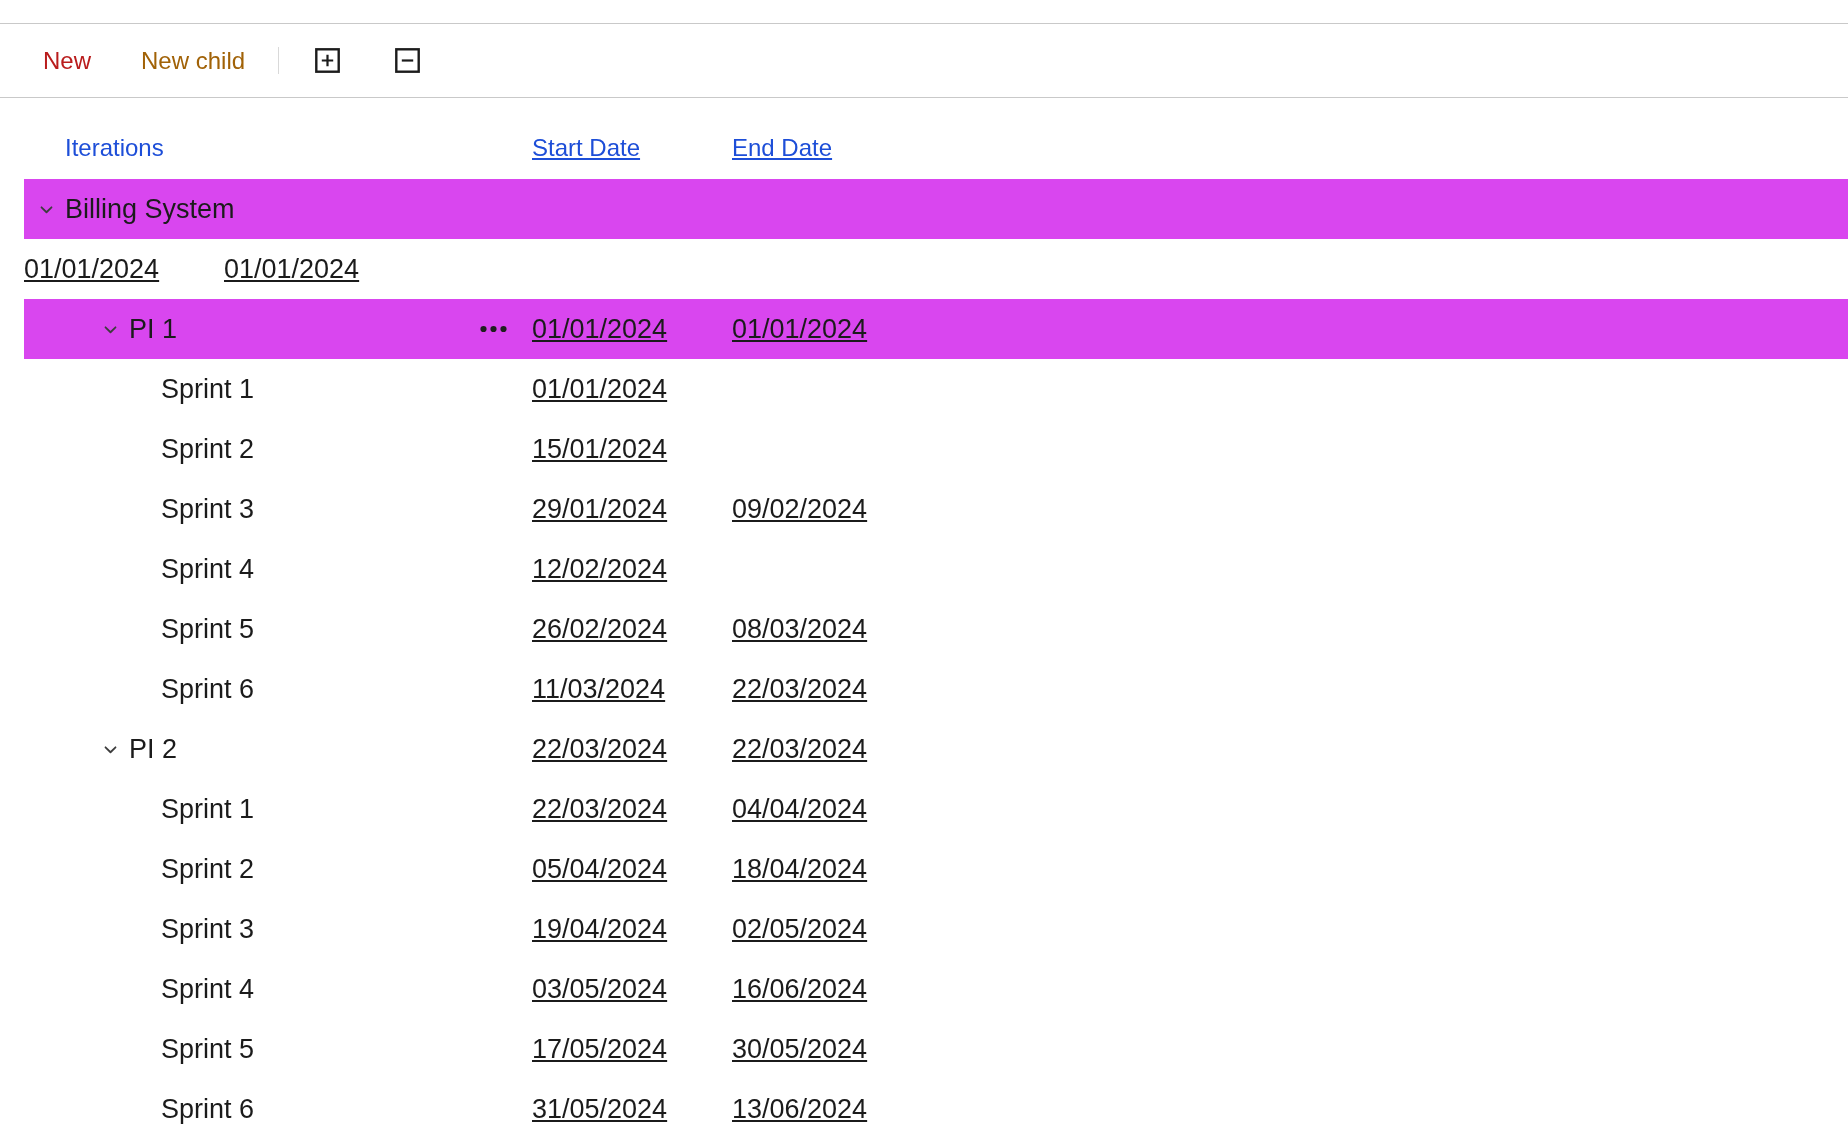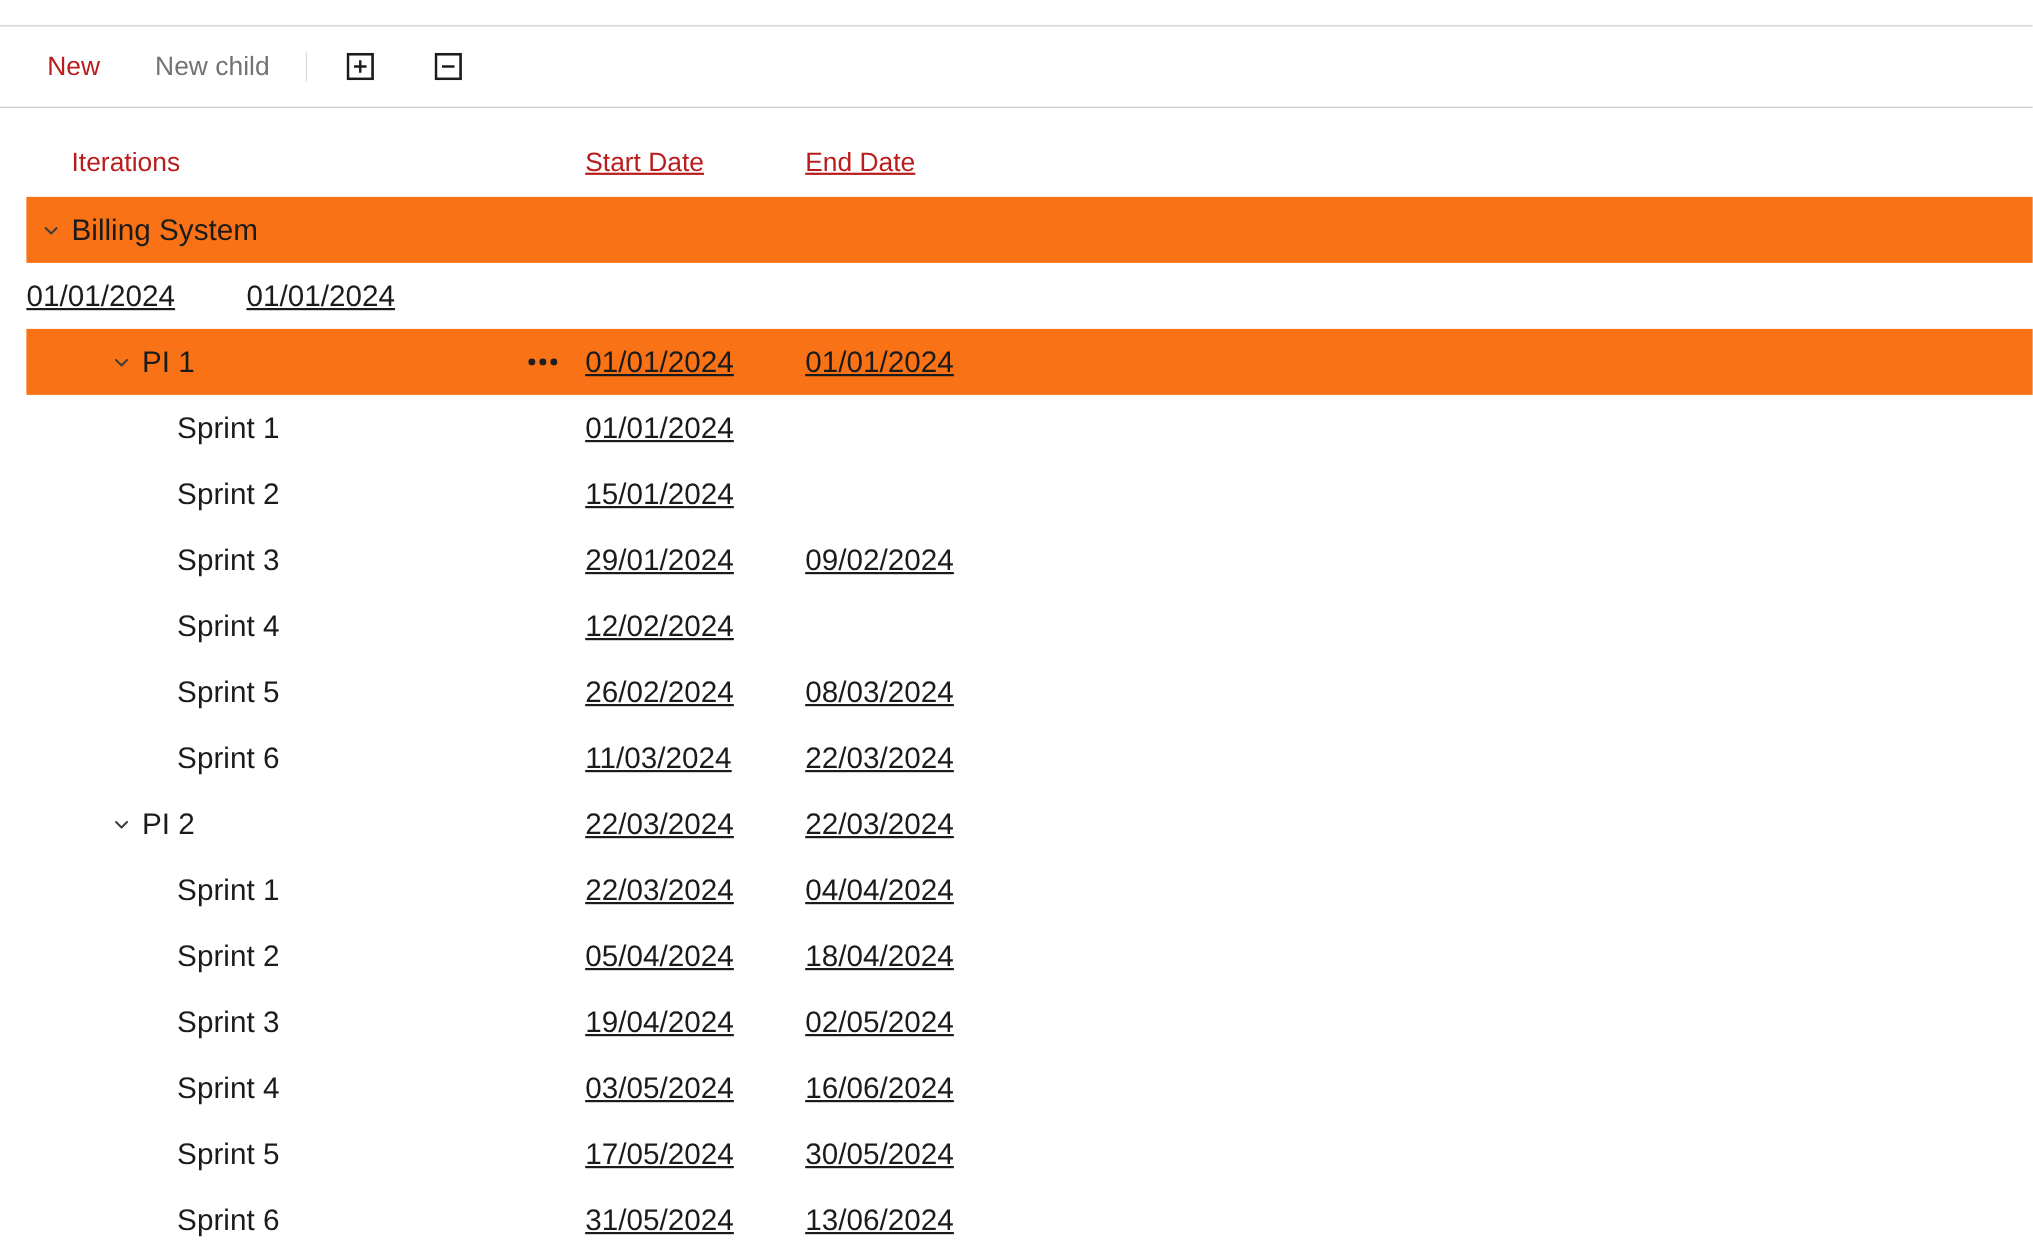--- a/index.html
+++ b/index.html
@@ -19,21 +19,21 @@
     border-top: 1px solid #c9c9c9;
     border-bottom: 1px solid #c9c9c9;
     display: flex;
     align-items: center;
     padding-left: 43px;
     background: #ffffff;
   }
   .tbtn {
     font-family: inherit;
     font-size: 24px;
-    color: #737373;
+    color: #a16207;
     background: none;
     border: none;
     padding: 0;
     cursor: pointer;
     line-height: 1;
   }
   .tbtn.disabled { color: #b91c1c; cursor: default; }
   .tbtn-new { margin-right: 50px; }
   .tbtn-newchild { margin-right: 33px; }
   .tdivider { width: 1px; height: 27px; background: #d9d9d9; margin-right: 36px; }
@@ -44,40 +44,40 @@
   .icon-btn.expand { margin-right: 55px; }
 
   
   .grid-header {
     height: 81px;
     margin-left: 24px;
     display: flex;
     align-items: flex-end;
     padding-bottom: 17px;
     font-size: 24px;
-    color: #b91c1c;
+    color: #1d4ed8;
   }
   .grid-header .col-name { padding-left: 41px; }
 
   .col-name { width: 508px; }
   .col-start { width: 200px; }
   .col-end   { flex: 1; }
 
   
   .rows { }
   .row {
     height: 60px;
     margin-left: 24px;
     display: flex;
     align-items: center;
     font-size: 27px;
     position: relative;
     background: transparent;
   }
-  .row.highlighted { background: #f97316; }
+  .row.highlighted { background: #d946ef; }
   .row .col-name {
     display: flex;
     align-items: center;
     padding-left: 14px;
     height: 100%;
   }
   .indent { display: inline-block; height: 1px; flex: 0 0 auto; }
   .chev {
     width: 27px; flex: 0 0 27px;
     display: flex; align-items: center;

